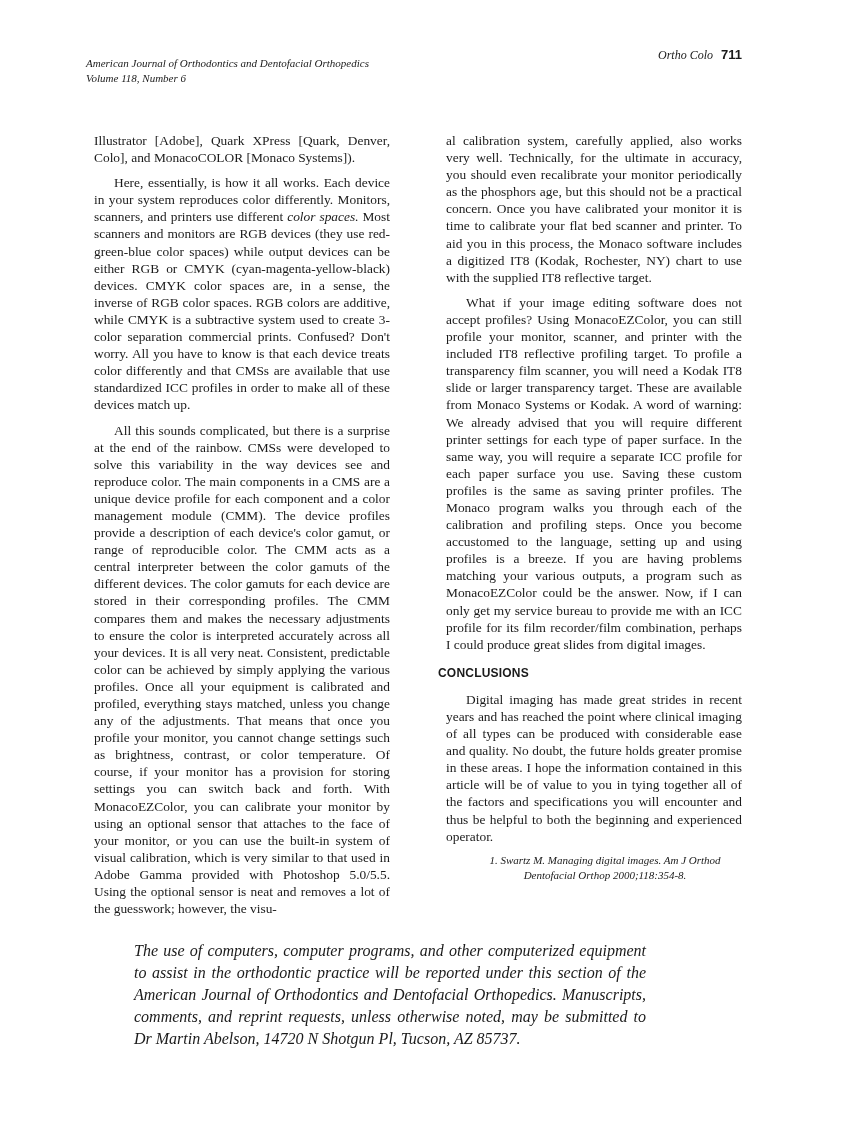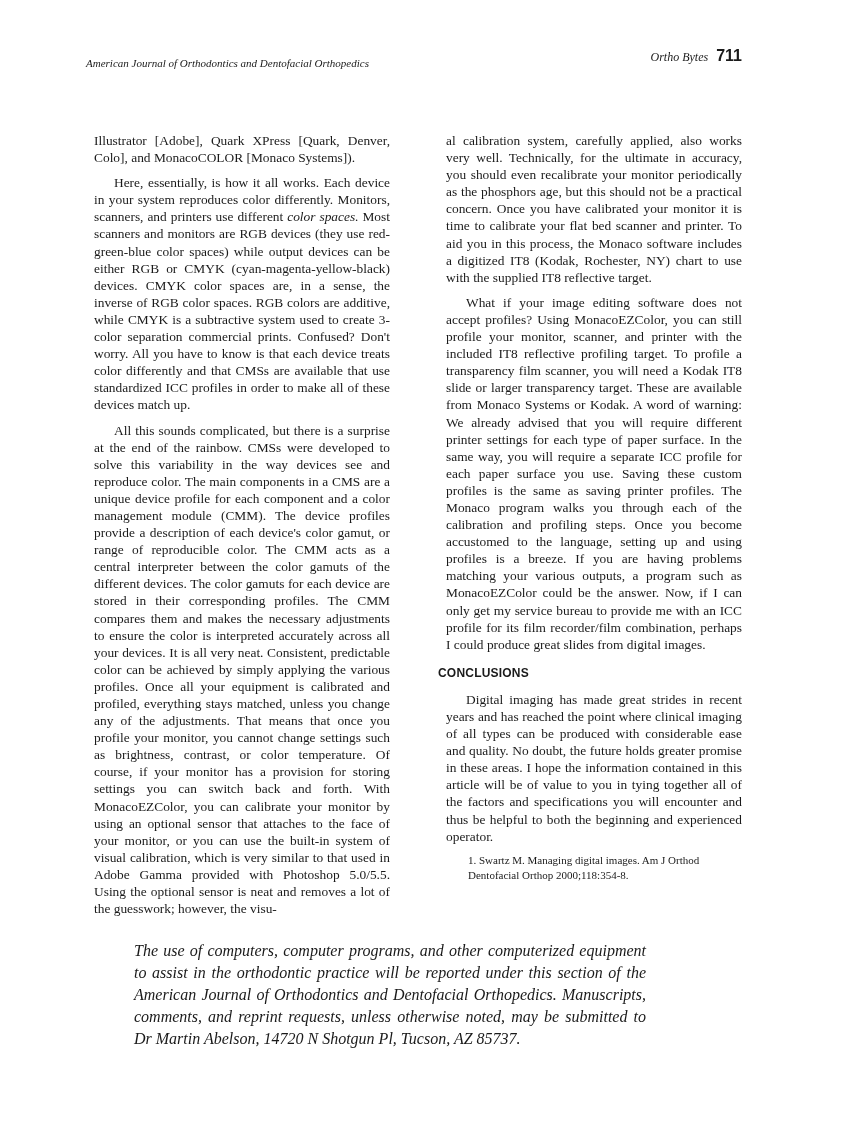--- a/index.html
+++ b/index.html
@@ -1,37 +1,38 @@
 <!DOCTYPE html>
 <html><head>
 <meta charset="utf-8">
 <style>
   html, body { margin: 0; padding: 0; background: #ffffff; }
   body { width: 866px; height: 1122px; position: relative; overflow: hidden; color: #1a1a1a; }
   .hdr-left { position: absolute; left: 86px; top: 56px; font-family: "Liberation Serif", serif; font-style: italic; font-size: 11px; line-height: 15px; }
   .hdr-right { position: absolute; right: 124px; top: 47px; font-family: "Liberation Serif", serif; font-style: italic; font-size: 12px; }
-  .hdr-right .pg { font-family: "Liberation Sans", sans-serif; font-style: normal; font-weight: bold; font-size: 16px; margin-left: 8px; }
+  .hdr-right .pg { font-family: "Liberation Sans", sans-serif; font-style: normal; font-weight: bold; font-size: 13px; margin-left: 8px; }
   .col { position: absolute; top: 124px; width: 312px; font-family: "Liberation Serif", serif; font-size: 13.4px; line-height: 17.1px; text-align: justify; }
   .col.left { left: 86px; }
   .col.right { left: 438px; }
   .col p { margin: 8px; text-indent: 0; }
   .col p.ind { text-indent: 20px; }
   .col em { font-style: italic; }
   .sec { font-family: "Liberation Sans", sans-serif; font-weight: bold; font-size: 12px; margin: 12px 0 9px 0; letter-spacing: 0.2px; }
-  .ref { font-size: 11px; line-height: 15px; padding-left: 22px; text-indent: -14px; margin-top: 4px; text-align: left; }
+  .ref { font-size: 11px; line-height: 15px; padding-left: 22px; text-indent: -14px; margin-top: 4px; text-align: center; font-style: italic; }
   .footnote { position: absolute; left: 134px; top: 940px; width: 512px; font-family: "Liberation Serif", serif; font-style: italic; font-size: 16px; line-height: 22px; text-align: justify; }
 </style>
 </head>
 <body>
 
 <div class="hdr-left">
   <div>American Journal of Orthodontics and Dentofacial Orthopedics</div>
+  <div>Volume 118, Number 6</div>
 </div>
 <div class="hdr-right">
-  <span>Ortho Bytes</span><span class="pg">711</span>
+  <span>Ortho Colo</span><span class="pg">711</span>
 </div>
 
 <div class="col left">
   <p>Illustrator [Adobe], Quark XPress [Quark, Denver, Colo], and MonacoCOLOR [Monaco Systems]).</p>
   <p class="ind"><span>Here, essentially, is how it all works. Each device in your system reproduces color differently. Monitors, scanners, and printers use different </span><em>color spaces.</em><span> Most scanners and monitors are RGB devices (they use red-green-blue color spaces) while output devices can be either RGB or CMYK (cyan-magenta-yellow-black) devices. CMYK color spaces are, in a sense, the inverse of RGB color spaces. RGB colors are additive, while CMYK is a subtractive system used to create 3-color separation commercial prints. Confused? Don't worry. All you have to know is that each device treats color differently and that CMSs are available that use standardized ICC profiles in order to make all of these devices match up.</span></p>
   <p class="ind">All this sounds complicated, but there is a surprise at the end of the rainbow. CMSs were developed to solve this variability in the way devices see and reproduce color. The main components in a CMS are a unique device profile for each component and a color management module (CMM). The device profiles provide a description of each device's color gamut, or range of reproducible color. The CMM acts as a central interpreter between the color gamuts of the different devices. The color gamuts for each device are stored in their corresponding profiles. The CMM compares them and makes the necessary adjustments to ensure the color is interpreted accurately across all your devices. It is all very neat. Consistent, predictable color can be achieved by simply applying the various profiles. Once all your equipment is calibrated and profiled, everything stays matched, unless you change any of the adjustments. That means that once you profile your monitor, you cannot change settings such as brightness, contrast, or color temperature. Of course, if your monitor has a provision for storing settings you can switch back and forth. With MonacoEZColor, you can calibrate your monitor by using an optional sensor that attaches to the face of your monitor, or you can use the built-in system of visual calibration, which is very similar to that used in Adobe Gamma provided with Photoshop 5.0/5.5. Using the optional sensor is neat and removes a lot of the guesswork; however, the visu-</p>
 </div>
 
 <div class="col right">
   <p>al calibration system, carefully applied, also works very well. Technically, for the ultimate in accuracy, you should even recalibrate your monitor periodically as the phosphors age, but this should not be a practical concern. Once you have calibrated your monitor it is time to calibrate your flat bed scanner and printer. To aid you in this process, the Monaco software includes a digitized IT8 (Kodak, Rochester, NY) chart to use with the supplied IT8 reflective target.</p>

